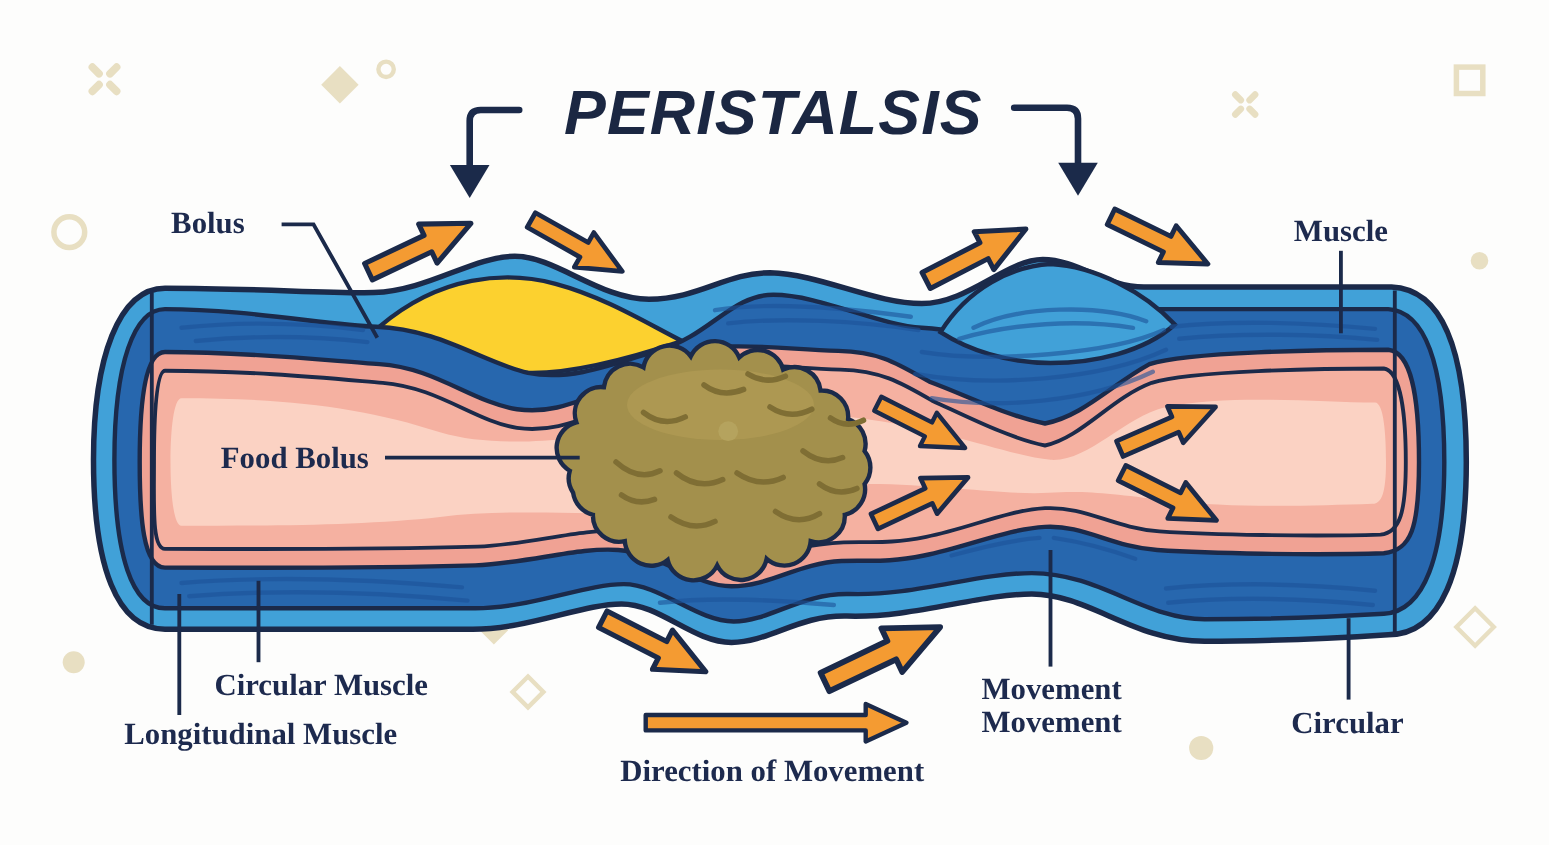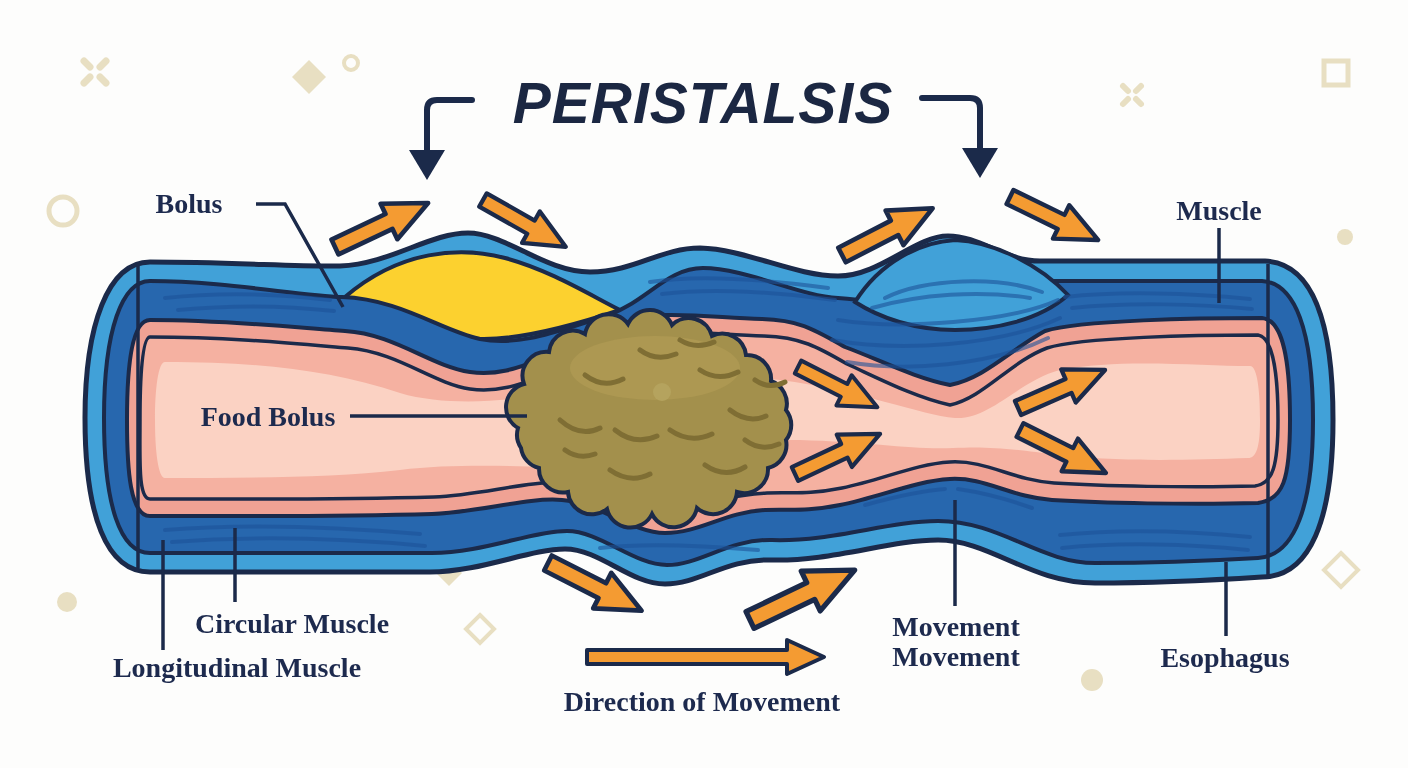--- a/index.html
+++ b/index.html
@@ -198,15 +198,15 @@
 
 <div class="lbl" style="left:702px;top:702px;">Direction of Movement</div>
 
 <div class="lbl" style="left:237px;top:668px;">Longitudinal Muscle</div>
 
 <div class="lbl lbl2" style="left:956px;top:642px;">
   <span>Movement</span><br>
   <span>Movement</span>
 </div>
 
-<div class="lbl" style="left:1225px;top:658px;">Esophagus</div>
+<div class="lbl" style="left:1225px;top:658px;">Circular</div>
 
 </div>
 
 </body></html>

